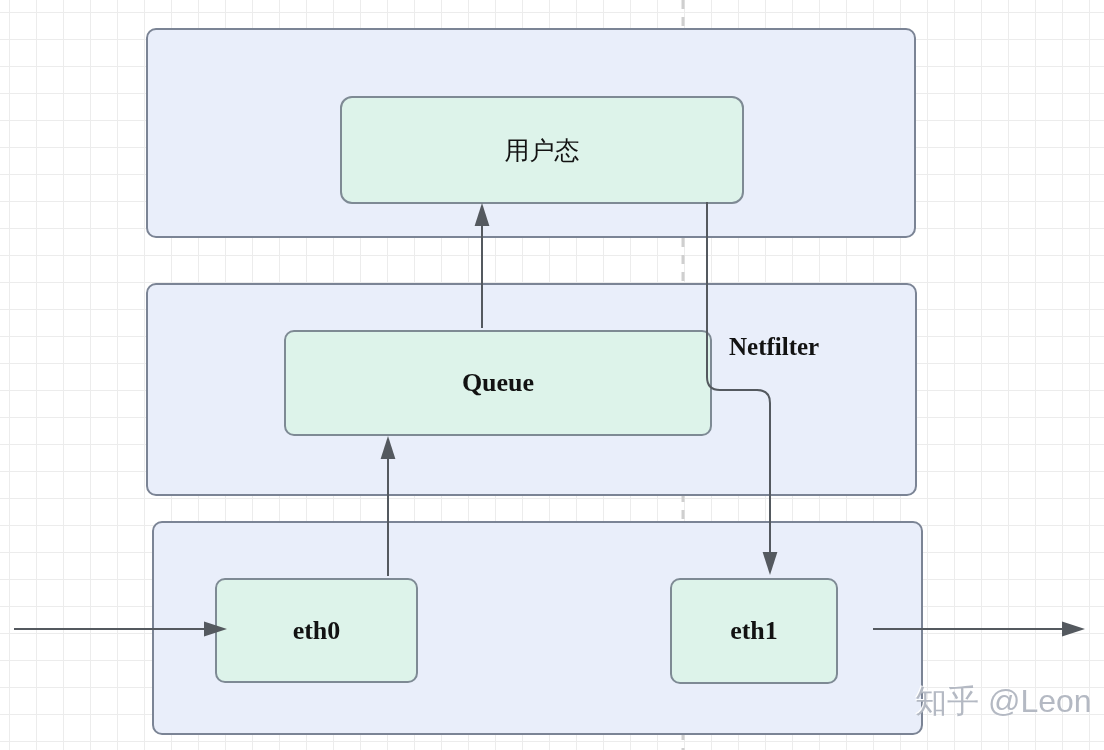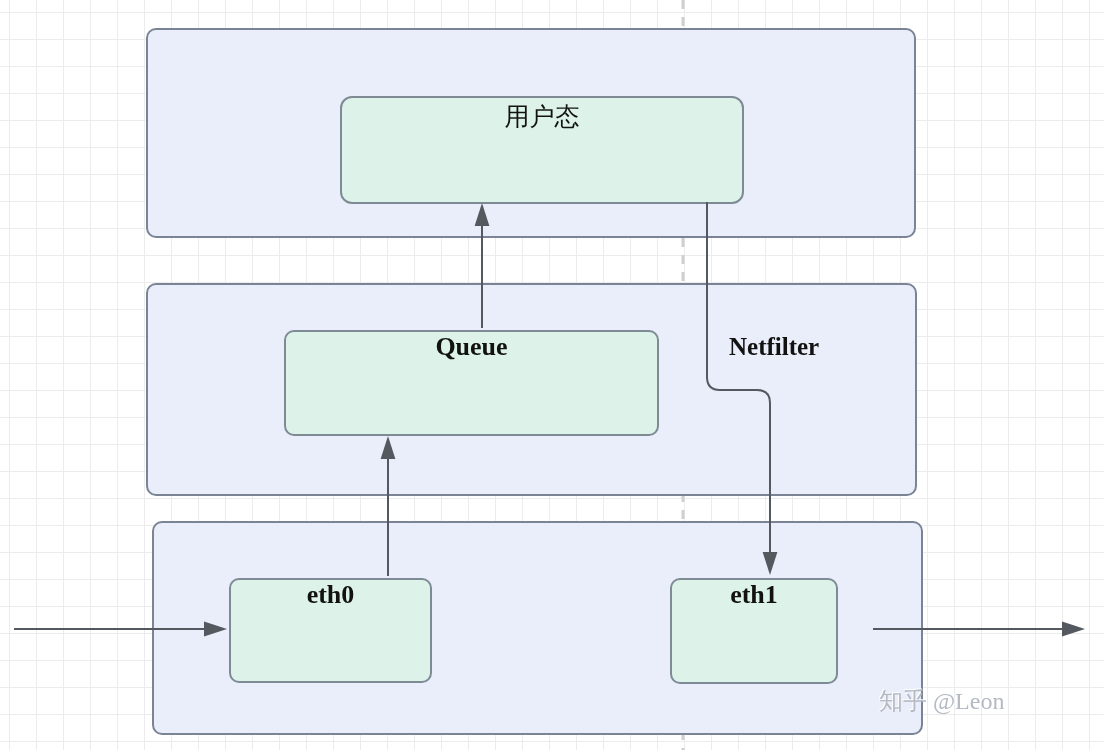--- a/index.html
+++ b/index.html
@@ -28,49 +28,49 @@
   }
   .container-top{left:146px;top:28px;width:770px;height:210px;}
   .container-middle{left:146px;top:283px;width:771px;height:213px;padding-left:36px;}
   .container-bottom{left:152px;top:521px;width:771px;height:214px;}
   .node{
     position:absolute;
     background:#ddf3ea;
     border:2px solid #7e8a94;
     border-radius:10px;
     box-sizing:border-box;
-    display:flex;align-items:center;justify-content:space-between;
+    display:flex;align-items:center;justify-content:center;
     flex-direction:column;
     color:#121212;
     text-align:center;
   }
   .node-label-bold{
     font-weight:bold;
     font-size:26px;
     font-family:"Liberation Serif","DejaVu Serif",serif;
   }
   .app-box{left:192px;top:66px;width:404px;height:108px;border-radius:12px;}
   .app-line{
     font-size:25px;line-height:37px;font-weight:normal;
     font-family:"DejaVu Serif","Liberation Serif",serif;
   }
-  .queue-box{left:136px;top:45px;width:375px;height:106px;}
-  .eth0-box{left:75px;top:55px;width:203px;height:105px;}
+  .queue-box{left:136px;top:45px;width:428px;height:106px;}
+  .eth0-box{left:61px;top:55px;width:203px;height:105px;}
   .eth1-box{left:516px;top:55px;width:168px;height:106px;}
   .netfilter-label{
     position:absolute;left:581px;top:48px;
     font-size:25px;font-weight:bold;color:#121212;
     font-family:"Liberation Serif","DejaVu Serif",serif;
   }
   .watermark{
-    position:absolute;left:879px;top:684px;z-index:6;
-    font-size:24px;line-height:34px;
+    position:absolute;left:915px;top:684px;z-index:6;
+    font-size:32px;line-height:34px;
     color:rgba(176,181,192,0.95);
     text-shadow:-1px -1px 0 rgba(255,255,255,0.95);
-    font-family:Liberation Serif, serif;
+    font-family:Liberation Sans, sans-serif;
     white-space:nowrap;
   }
 </style>
 </head>
 <body>
 
 <div class="canvas">
 
   <svg class="layer bg-layer" viewBox="0 0 1104 750">
     <line x1="683" y1="0" x2="683" y2="750" stroke="#cfcfcf" stroke-width="3" stroke-dasharray="9 8"></line>

